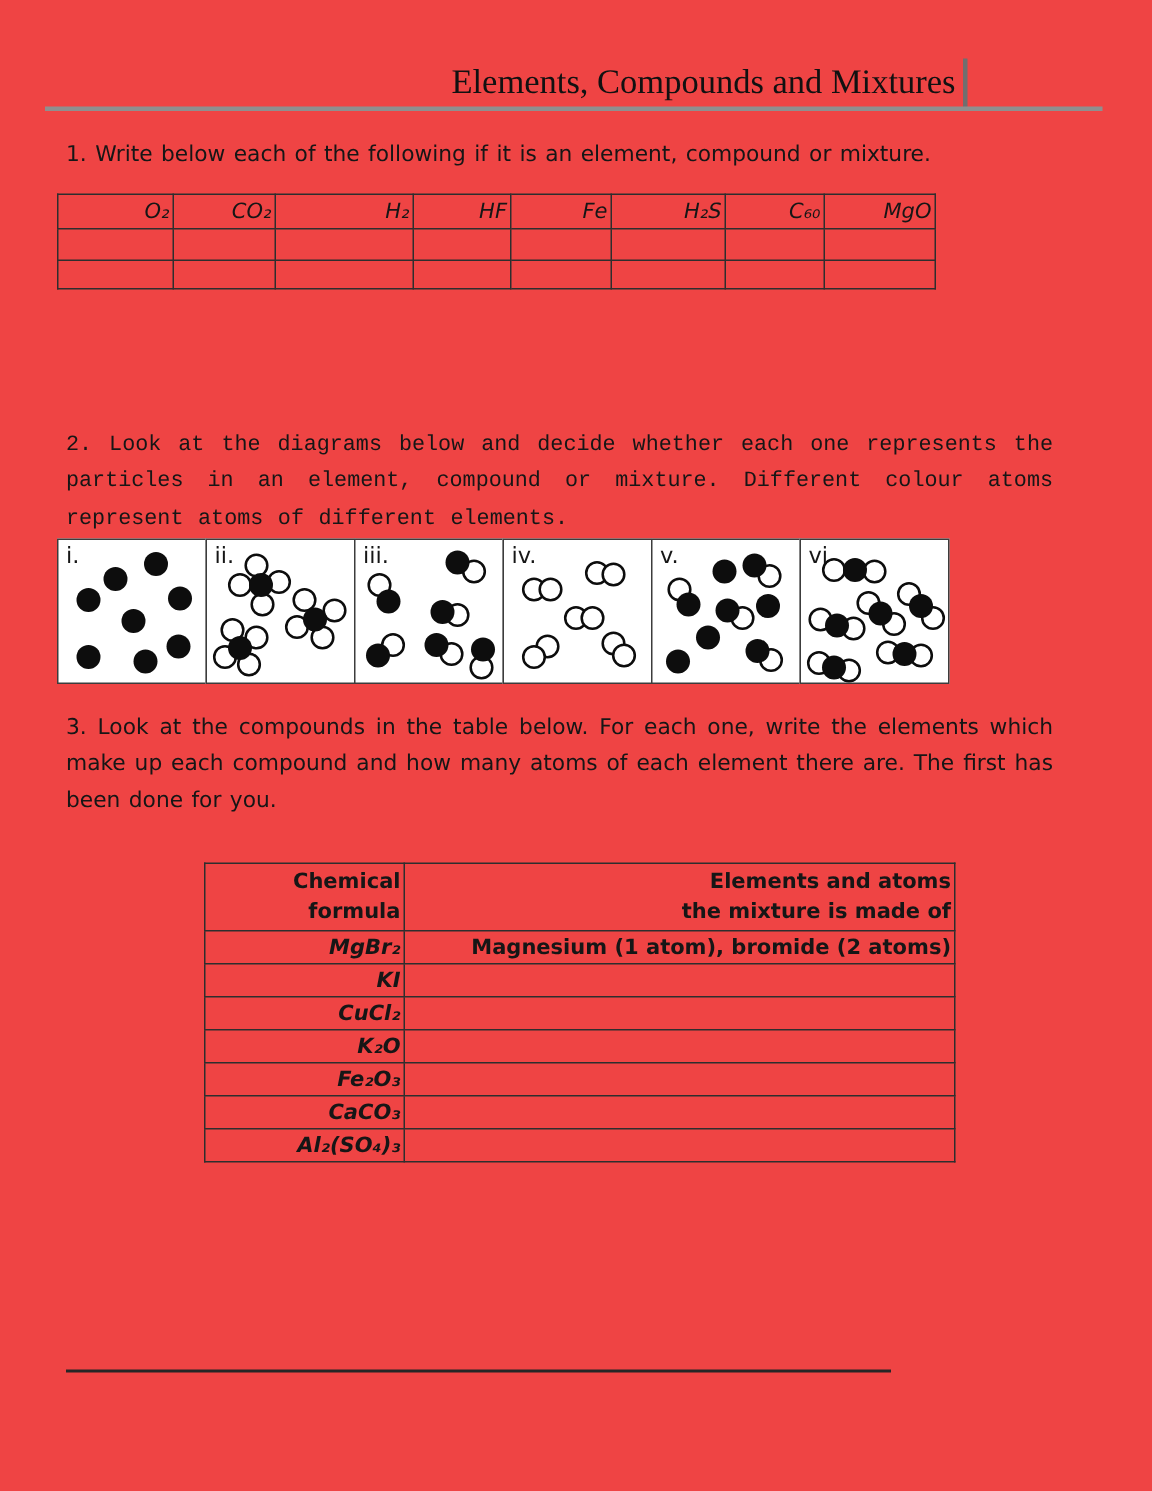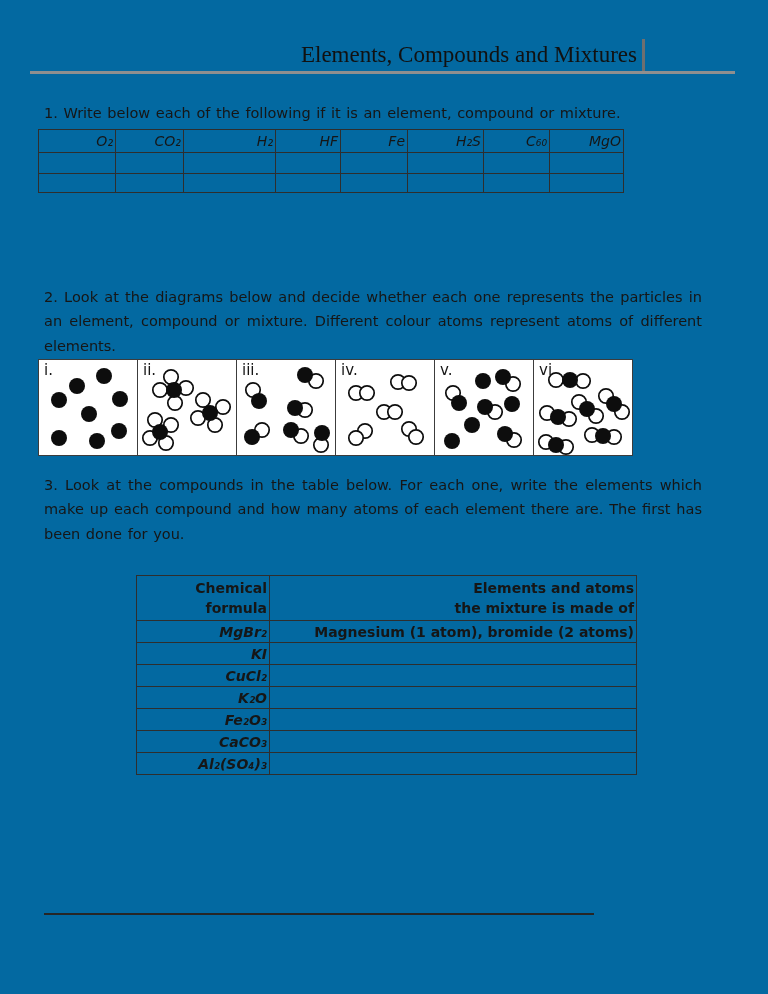--- a/index.html
+++ b/index.html
@@ -1,19 +1,19 @@
 <!DOCTYPE html>
 <html><head>
 <meta charset="utf-8">
 <style>
   html,body{margin:0;padding:0;background:#fff;}
   .page{
     position:relative;
     width:768px;height:994px;
-    background:#0369a1;
+    background:#ef4444;
     font-family:"DejaVu Sans", "Liberation Sans", sans-serif;
     color:#161616;
     overflow:hidden;
   }
   
   .doc-title{
     position:absolute; top:42px; right:131px;
     font-family:"Liberation Serif", serif;
     font-size:23px; color:#111; white-space:nowrap;
   }
@@ -21,22 +21,22 @@
     position:absolute; left:642px; top:39px;
     width:3px; height:34px; background:#6f6f6f;
   }
   .header-rule{
     position:absolute; left:30px; top:71px;
     width:705px; height:3px; background:#8f8f8f;
   }
   
   .q{position:absolute; left:44px; width:658px;
      font-size:14.5px; line-height:24.5px; text-align:justify; word-spacing:1px;}
-  .q1{top:86px; white-space:nowrap; width:auto; text-align:right;}
-  .q2{top:270px;}
+  .q1{top:76px; white-space:nowrap; width:auto; text-align:right;}
+  .q2{top:270px;font-family:Liberation Mono, monospace;}
   .q3{top:458px;}
   .q4{top:804px;}
   
   table{border-collapse:collapse; table-layout:fixed;}
   td{border:1px solid #2e2e2e; text-align:right; vertical-align:middle;
      padding:0 2px; font-size:14px; overflow:hidden;}
   .t1{position:absolute; left:38px; top:129px;}
   .t1 tr.r-formula td{height:22px; font-style:italic; line-height:20px;}
   .t1 tr.r-blank-a td{height:20px;}
   .t1 tr.r-name td{height:46px; line-height:16px;}

